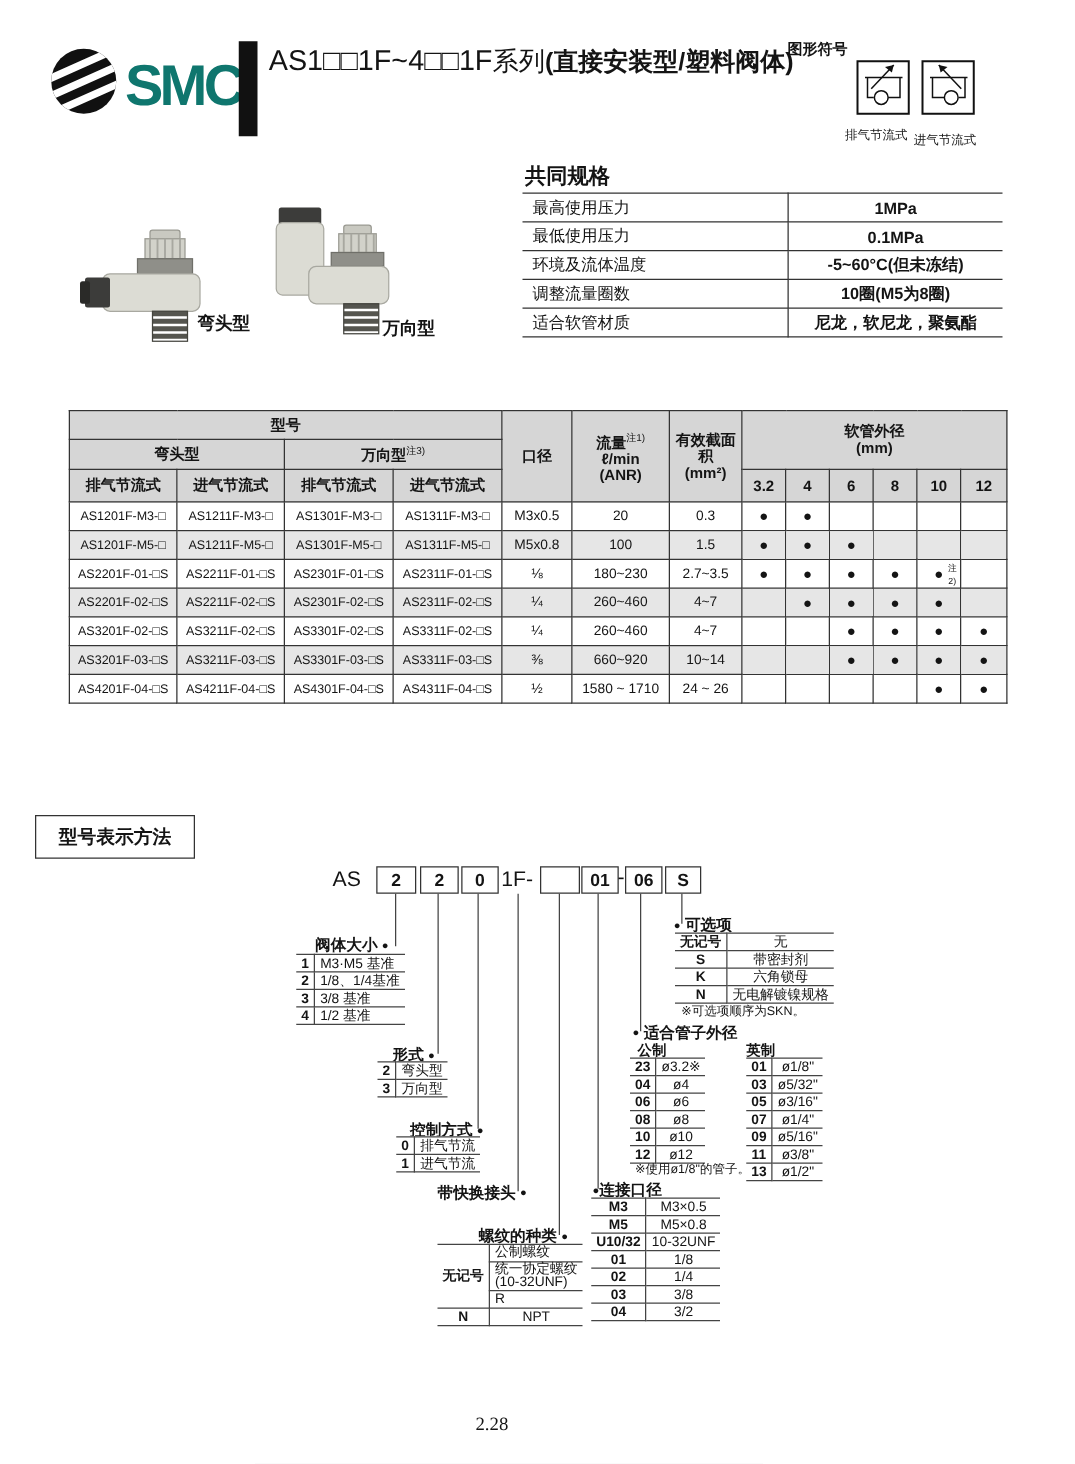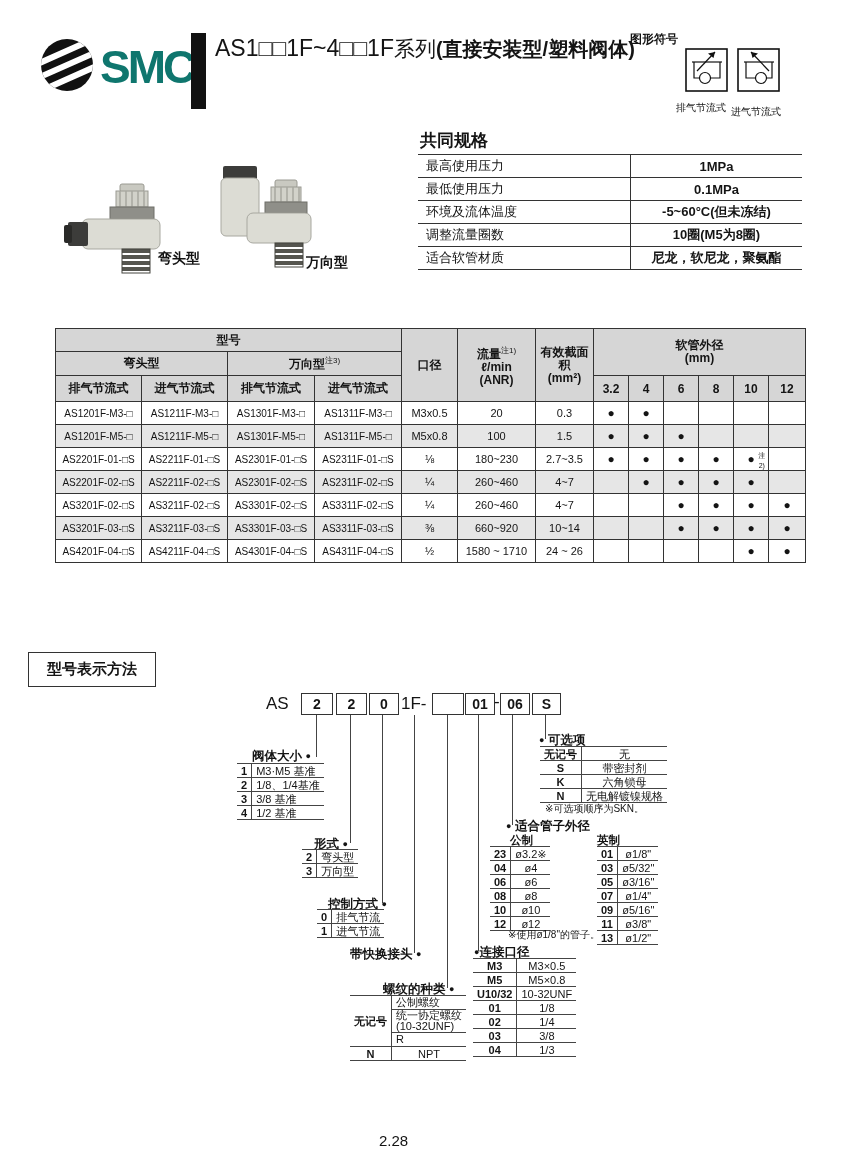--- a/index.html
+++ b/index.html
@@ -53,21 +53,21 @@
   .cap{position:absolute;font-size:12.5px;font-weight:bold;white-space:nowrap;}
   .cap .ldot{font-size:9px;vertical-align:1px;}
   table.mini{position:absolute;border-collapse:collapse;font-size:11px;background:#fff;}
   table.mini td{border-bottom:1px solid #444;height:13px;padding:0 4px;text-align:center;white-space:nowrap;line-height:12px;}
   table.mini tr:first-child td{border-top:1px solid #444;}
   table.mini td.k{font-weight:bold;border-right:1px solid #444;}
   table.mini td.v.la{text-align:left;}
   table.mini td.wrap{white-space:pre-line;line-height:11px;}
   .subhdr{position:absolute;font-size:11.5px;font-weight:bold;}
   .mininote{position:absolute;font-size:10px;white-space:nowrap;}
-  .footer{position:absolute;left:0;top:1132px;width:787px;text-align:center;font-size:15px;}
+  .footer{position:absolute;left:0;top:1132px;width:787px;text-align:center;font-size:15px;font-family:Liberation Serif, serif;}
 </style>
 </head>
 <body>
 
 <div id="page">
 
   <div class="logo">
     <span>
       <svg width="58" height="58" viewBox="0 0 58 58">
         <defs>
@@ -466,27 +466,27 @@
         <tr>
           <td class="k">02</td>
           <td class="v">1/4</td>
         </tr>
         <tr>
           <td class="k">03</td>
           <td class="v">3/8</td>
         </tr>
         <tr>
           <td class="k">04</td>
-          <td class="v">1/3</td>
+          <td class="v">3/2</td>
         </tr>
       </tbody>
     </table>
 
   <div class="subhdr" style="left:510px;top:833px;">公制</div>
-  <table class="mini" style="left:490px;top:846px;">
+  <table class="mini" style="left:504px;top:846px;">
       <tbody>
         <tr>
           <td class="k">23</td>
           <td class="v">ø3.2※</td>
         </tr>
         <tr>
           <td class="k">04</td>
           <td class="v">ø4</td>
         </tr>
         <tr>

